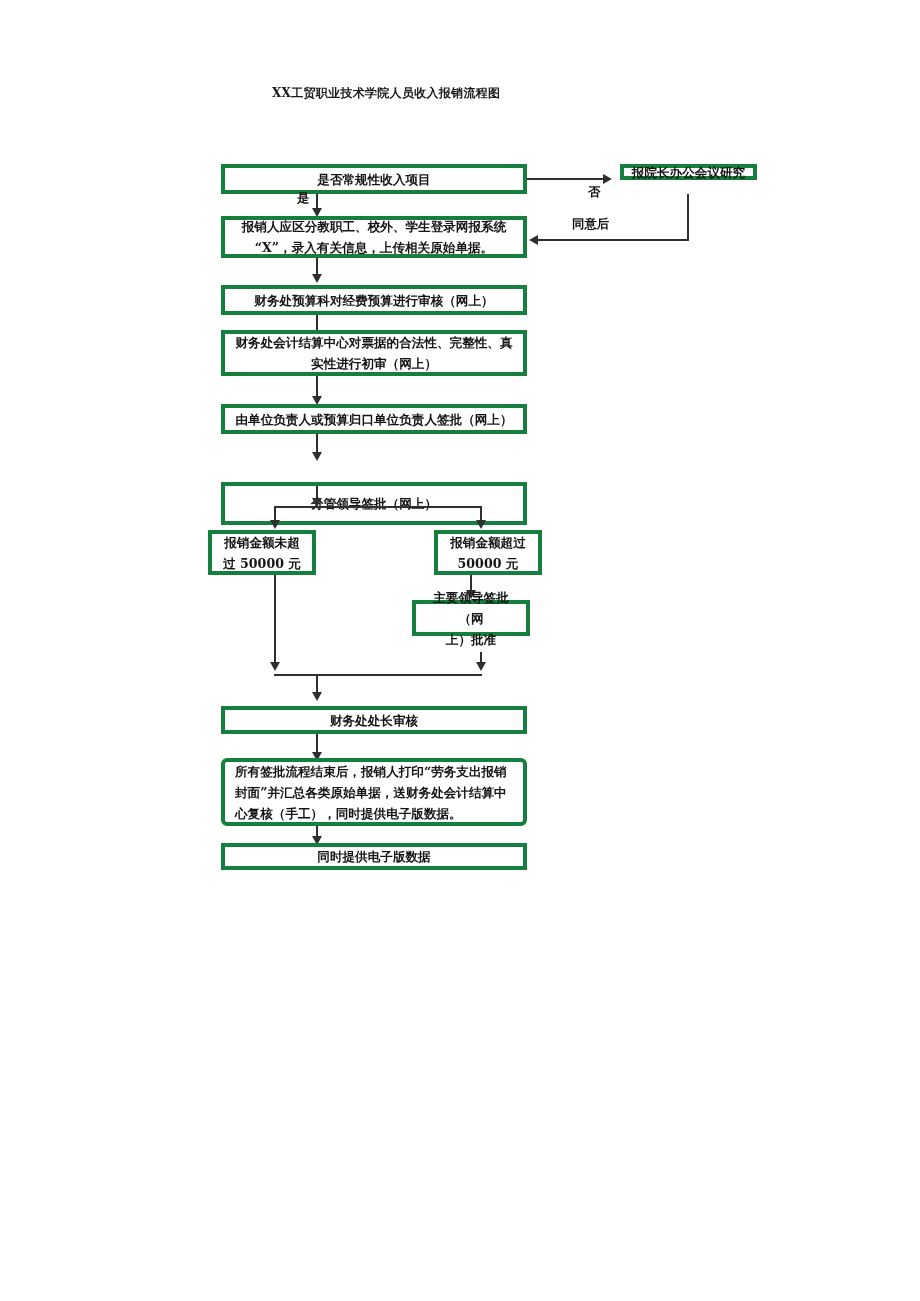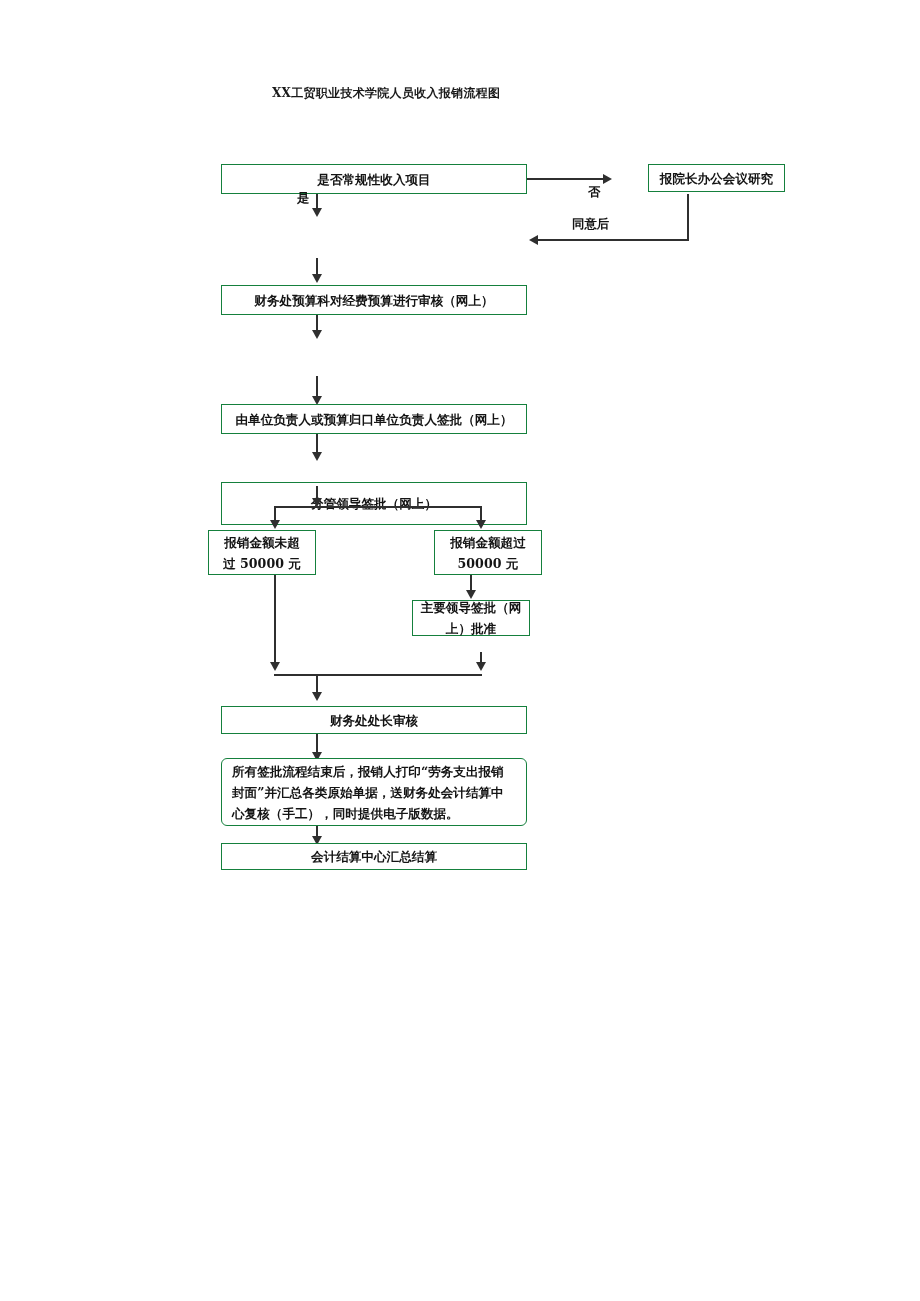--- a/index.html
+++ b/index.html
@@ -34,21 +34,21 @@
     letter-spacing: 0.3px;
     line-height: 22px;
     white-space: nowrap;
     font-family: "DejaVu Serif", "Liberation Serif", serif;
   }
 
   
   .node {
     position: absolute;
     box-sizing: border-box;
-    border: 1px solid #15803d;
+    border: 4px solid #15803d;
     background: #ffffff;
     display: flex;
     align-items: center;
     justify-content: center;
     text-align: center;
     font-size: 12.6px;
     line-height: 21px;
     font-weight: bold;
     font-family: "DejaVu Serif", "Liberation Serif", serif;
     padding: 0 6px;
@@ -110,48 +110,54 @@
 <body>
 
 <div id="page">
 
   <div class="doc-title">XX工贸职业技术学院人员收入报销流程图</div>
 
   <div class="node" style="left:221px; top:164px; width:306px; height:30px;">
     <span class="txt">是否常规性收入项目</span>
   </div>
 
-  <div class="node" style="left:648px; top:164px; width:137px; height:28px;">
+  <div class="node" style="left:620px; top:164px; width:137px; height:16px;">
     <span class="txt">报院长办公会议研究</span>
   </div>
 
   <div class="hline" style="left:527px; top:178px; width:76px;"></div>
   <div class="arrow-right" style="left:603px; top:174px;"></div>
   <div class="edge-label" style="left:588px; top:184px;">否</div>
 
   <div class="vline" style="left:687px; top:194px; height:47px;"></div>
   <div class="hline" style="left:538px; top:239px; width:151px;"></div>
   <div class="arrow-left" style="left:529px; top:235px;"></div>
   <div class="edge-label" style="left:572px; top:216px;">同意后</div>
 
   <div class="vline" style="left:316px; top:194px; height:17px;"></div>
   <div class="arrow-down" style="left:312px; top:208px;"></div>
   <div class="edge-label" style="left:297px; top:190px;">是</div>
 
+  <div class="node" style="left:221px; top:216px; width:306px; height:42px;">
+    <span class="txt">报销人应区分教职工、校外、学生登录网报系统<br>“X”，录入有关信息，上传相关原始单据。</span>
+  </div>
 
   <div class="vline" style="left:316px; top:258px; height:18px;"></div>
   <div class="arrow-down" style="left:312px; top:274px;"></div>
 
   <div class="node" style="left:221px; top:285px; width:306px; height:30px;">
     <span class="txt">财务处预算科对经费预算进行审核（网上）</span>
   </div>
 
   <div class="vline" style="left:316px; top:315px; height:17px;"></div>
   <div class="arrow-down" style="left:312px; top:330px;"></div>
 
+  <div class="node" style="left:221px; top:330px; width:306px; height:46px;">
+    <span class="txt">财务处会计结算中心对票据的合法性、完整性、真<br>实性进行初审（网上）</span>
+  </div>
 
   <div class="vline" style="left:316px; top:376px; height:22px;"></div>
   <div class="arrow-down" style="left:312px; top:396px;"></div>
 
   <div class="node" style="left:221px; top:404px; width:306px; height:30px;justify-content:flex-end;">
     <span class="txt">由单位负责人或预算归口单位负责人签批（网上）</span>
   </div>
 
   <div class="vline" style="left:316px; top:434px; height:20px;"></div>
   <div class="arrow-down" style="left:312px; top:452px;"></div>
@@ -204,16 +210,16 @@
   <div class="arrow-down" style="left:312px; top:752px;"></div>
 
   <div class="node just-left" style="left:221px; top:758px; width:306px; height:68px; padding-left:10px;">
     <span class="txt">所有签批流程结束后，报销人打印“劳务支出报销<br>封面”并汇总各类原始单据，送财务处会计结算中<br>心复核（手工），同时提供电子版数据。</span>
   </div>
 
   <div class="vline" style="left:316px; top:826px; height:15px;"></div>
   <div class="arrow-down" style="left:312px; top:836px;"></div>
 
   <div class="node" style="left:221px; top:843px; width:306px; height:27px;">
-    <span class="txt">会计结算中心汇总结算</span>
+    <span class="txt">同时提供电子版数据</span>
   </div>
 
 </div>
 
 </body></html>

